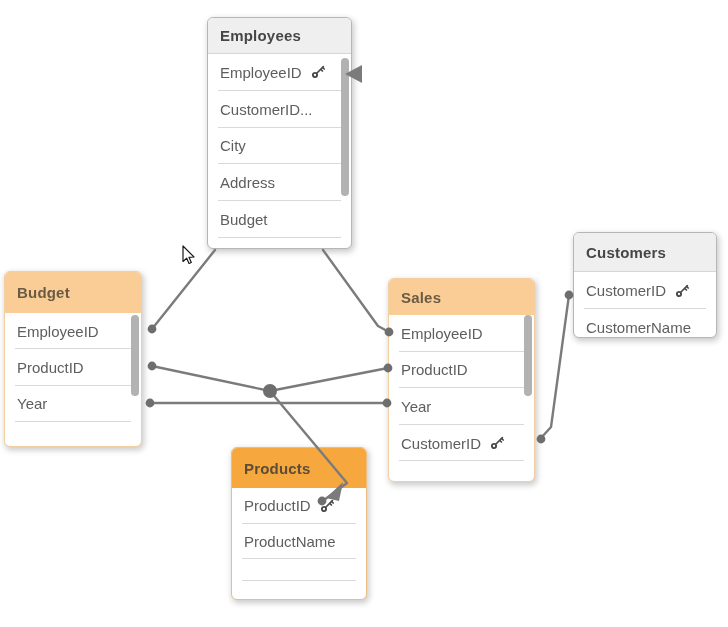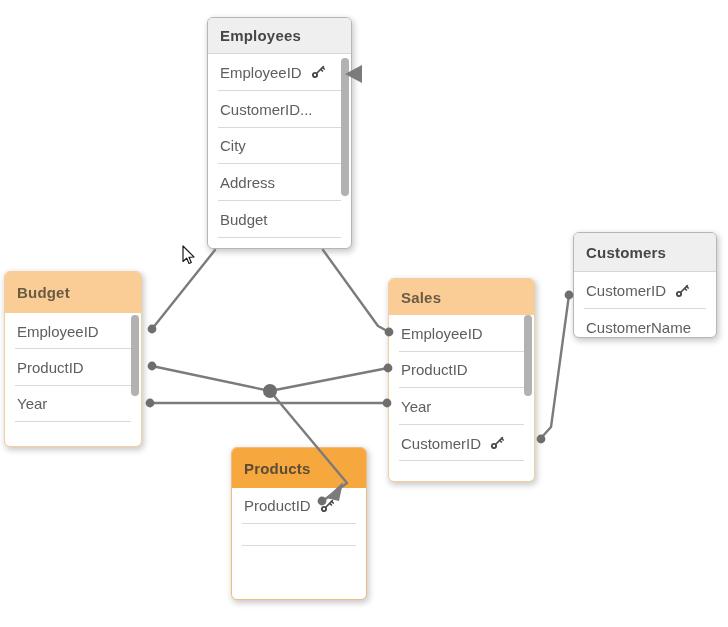--- a/index.html
+++ b/index.html
@@ -106,20 +106,23 @@
       <div class="t-header" style="height:40px">
         <span>Products</span>
       </div>
       <div class="t-row" style="height:35.5px">
         <span class="t-label">ProductID</span>
         <svg class="key-icon" width="14" height="14" viewBox="0 0 14 14">
           <circle cx="4" cy="10" r="2.1" fill="none" stroke="#4a4a4a" stroke-width="1.9"></circle>
           <path d="M6 8 L12.3 1.7 M9.7 4.3 L11.4 6 M11.6 2.4 L13.2 4" stroke="#4a4a4a" stroke-width="1.7" fill="none" stroke-linecap="round"></path>
         </svg>
       </div>
+      <div class="t-row" style="height:35.5px">
+        <span class="t-label">ProductName</span>
+      </div>
       <div class="t-row" style="height:22px">
         <span class="t-label"></span>
       </div>
     </div>
     <svg width="728" height="627" viewBox="0 0 728 627" style="position:absolute;left:0;top:0;z-index:10;pointer-events:none">
       <polyline points="215,250 152,329" fill="none" stroke="#7b7b7b" stroke-width="2.4" stroke-linejoin="round" stroke-linecap="round"></polyline>
       <polyline points="323,250 378,326 389,332" fill="none" stroke="#7b7b7b" stroke-width="2.4" stroke-linejoin="round" stroke-linecap="round"></polyline>
       <polyline points="152,366 270,391" fill="none" stroke="#7b7b7b" stroke-width="2.4" stroke-linejoin="round" stroke-linecap="round"></polyline>
       <polyline points="270,391 388,368" fill="none" stroke="#7b7b7b" stroke-width="2.4" stroke-linejoin="round" stroke-linecap="round"></polyline>
       <polyline points="150,403 387,403" fill="none" stroke="#7b7b7b" stroke-width="2.4" stroke-linejoin="round" stroke-linecap="round"></polyline>

